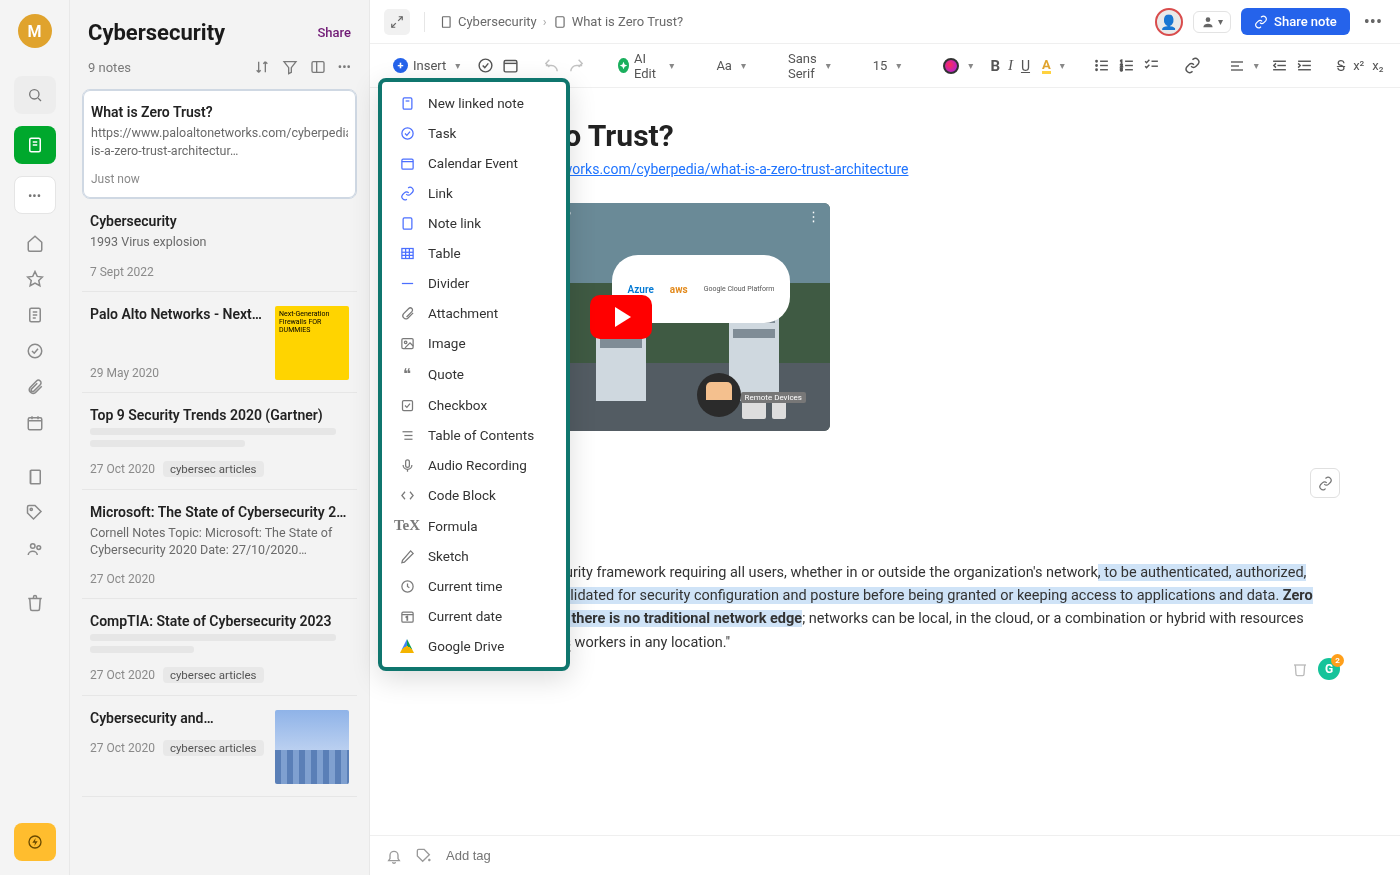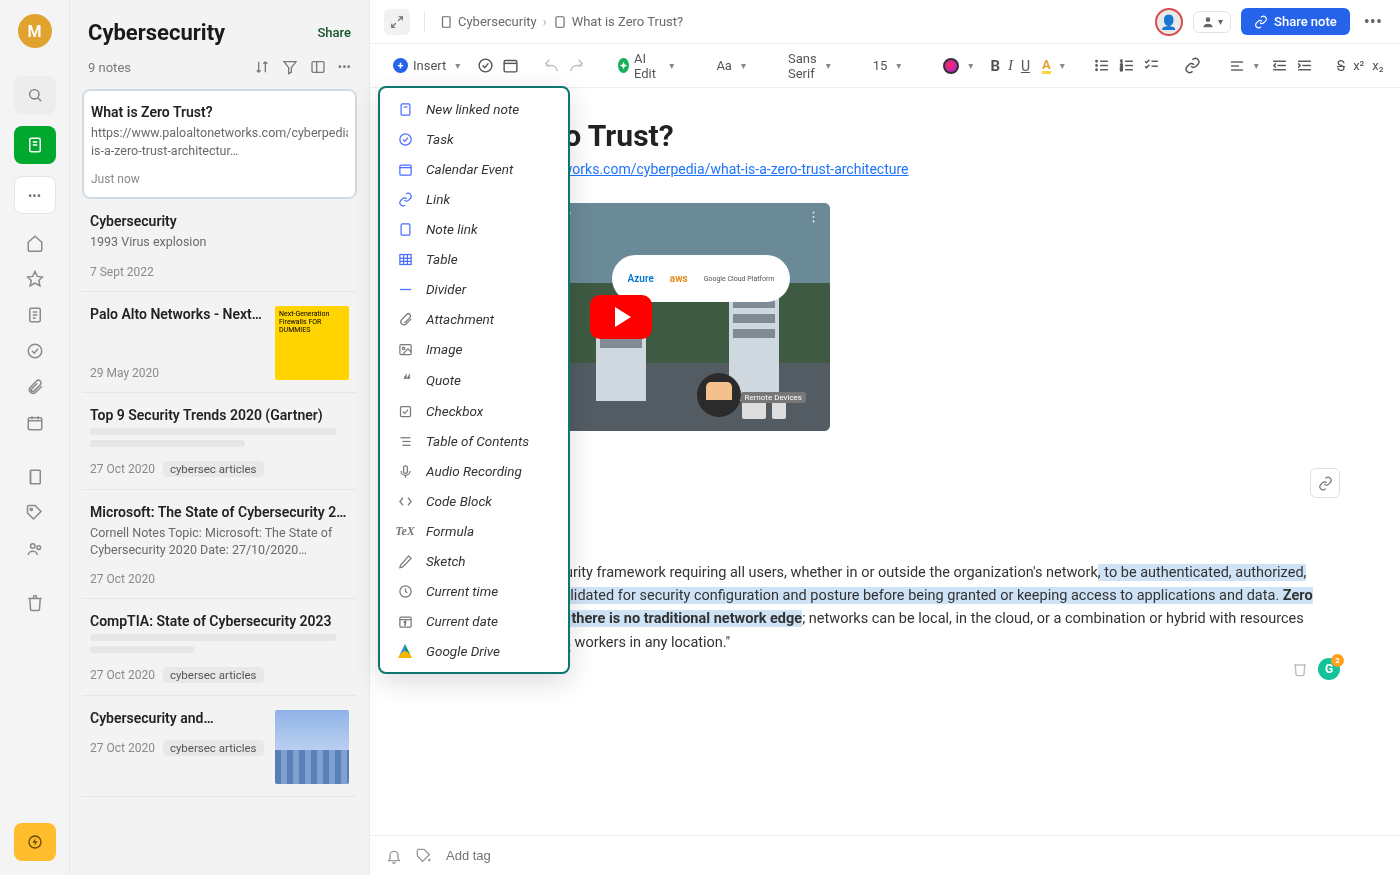--- a/index.html
+++ b/index.html
@@ -53,21 +53,21 @@
   background: #f3f3f3;
   border-right: 1px solid #e8e8e8;
   display: flex; flex-direction: column;
   flex-shrink: 0;
 }
 .list-header {
   padding: 20px 18px 8px;
   display: flex; align-items: center; justify-content: space-between;
 }
 .nb-title { font-size: 22px; font-weight: 700; color:#1a1a1a; }
-.share-link { color:#14532d; font-size:13px; cursor:pointer; font-weight:500; }
+.share-link { color:#701a75; font-size:13px; cursor:pointer; font-weight:500; }
 .list-sub {
   padding: 6px 18px 10px;
   display:flex; align-items:center; justify-content:space-between;
   color:#7a7a7a; font-size:13px;
 }
 .list-sub-actions { display:flex; gap:12px; color:#7a7a7a; }
 .list-sub-actions span { cursor:pointer; }
 .notes-scroll { flex:1; overflow-y:auto; padding: 4px 12px 20px; }
 .note-card {
   background:#fff0; border-bottom:1px solid #e6e6e6;
@@ -125,21 +125,21 @@
 .doc-title { font-size:30px; font-weight:700; color:#222; margin-bottom:8px; }
 .doc-link { color:#1f74ff; text-decoration:underline; font-size:14px; cursor:pointer; }
 .video-card {
   margin-top:26px; width:418px; border-radius:6px; overflow:hidden; background:#5b6e63;
   position:relative; height:228px;
 }
 .video-sky{position:absolute;inset:0;background:linear-gradient(#6a8a97 0 35%, #3f5a43 35% 70%, #535c63 70% 100%);}
 .video-buildings{position:absolute;bottom:30px;left:0;right:0;height:120px;display:flex;justify-content:space-around;align-items:flex-end;padding:0 10px;}
 .bld{width:50px;background:#cfd8df;display:flex;flex-direction:column;}
 .bld .win{height:9px;margin:3px 4px;background:#7f8c96;}
-.cloud{position:absolute;top:52px;left:200px;right:40px;height:47px;background:#fff;border-radius:26px;display:flex;align-items:center;justify-content:center;gap:16px;font-size:10px;color:#555;}
+.cloud{position:absolute;top:52px;left:200px;right:40px;height:68px;background:#fff;border-radius:26px;display:flex;align-items:center;justify-content:center;gap:16px;font-size:10px;color:#555;}
 .cloud .aws{color:#e38b1e;font-weight:700;}
 .play-btn{position:absolute;top:50%;left:50%;transform:translate(-50%,-50%);width:62px;height:44px;background:#ff0000;border-radius:10px;display:flex;align-items:center;justify-content:center;}
 .play-btn::after{content:"";border-left:16px solid #fff;border-top:10px solid transparent;border-bottom:10px solid transparent;margin-left:4px;}
 .vid-title{position:absolute;top:6px;left:10px;color:#fff;font-size:12px;}
 .vid-dots{position:absolute;top:6px;right:10px;color:#fff;}
 .hacker{position:absolute;bottom:14px;left:285px;width:44px;height:44px;border-radius:50%;background:#2b2b2b;}
 .hacker::after{content:"";position:absolute;top:9px;left:9px;width:26px;height:18px;background:#f4c08e;border-radius:5px 5px 0 0;}
 .devices-label{position:absolute;bottom:28px;right:24px;font-size:8px;color:#fff;background:#777;padding:1px 4px;border-radius:2px;}
 .phone{position:absolute;bottom:12px;right:44px;width:14px;height:24px;background:#ddd;border-radius:2px;}
 .laptop{position:absolute;bottom:12px;right:64px;width:24px;height:18px;background:#ddd;border-radius:2px;}
@@ -151,23 +151,23 @@
 .wavy{ text-decoration: underline wavy #8a8a8a; text-decoration-thickness:1px;}
 .ed-br-icons{position:absolute; right:60px; bottom:155px; display:flex; gap:10px; align-items:center;}
 .del-icn{color:#bbb; cursor:pointer;}
 .gram{width:22px;height:22px;border-radius:50%;background:#15c39a;display:flex;align-items:center;justify-content:center;color:#fff;font-weight:700;font-size:12px;position:relative;}
 .gram .badge{position:absolute;top:-4px;right:-4px;width:13px;height:13px;border-radius:50%;background:#ff9f1a;color:#fff;font-size:8px;display:flex;align-items:center;justify-content:center;}
 
 .tagbar{height:40px;border-top:1px solid #efefef;display:flex;align-items:center;gap:14px;padding:0 16px;color:#9a9a9a;}
 .tagbar input{border:none;outline:none;font-size:13px;color:#555;background:transparent;}
 
 .insert-menu {
-  position:absolute; left:378px; top:86px; width:192px;
-  background:#fff; border:2px solid #0f766e; border-radius:8px;
-  box-shadow:0 8px 28px rgba(0,0,0,.14); padding:6px 0; z-index:50;font-style:italic;
+  position:absolute; left:378px; top:78px; width:192px;
+  background:#fff; border:4px solid #0f766e; border-radius:8px;
+  box-shadow:0 8px 28px rgba(0,0,0,.14); padding:6px 0; z-index:50;
 }
 .insert-item{display:flex;align-items:center;gap:12px;padding:7px 16px;cursor:pointer;font-size:13.5px;color:#333;}
 .insert-item .ic{width:18px;display:flex;justify-content:center;color:#4b6fff;}
 .insert-item.toc .ic,
 .insert-item .ic.gray{color:#7a7a7a;}
 .gd-icon{width:14px;height:14px;background:conic-gradient(#0f9d58 0 120deg,#f4b400 120deg 240deg,#4285f4 240deg 360deg);clip-path:polygon(50% 0,100% 100%,0 100%);}
 svg{display:block;}
 </style>
 </head>
 <body>
@@ -748,21 +748,21 @@
   <div class="insert-item">
       <span class="ic gray">
         <svg width="15" height="15" viewBox="0 0 24 24" fill="none" stroke="currentColor" stroke-width="2">
           <polyline points="8 6 3 12 8 18"></polyline>
           <polyline points="16 6 21 12 16 18"></polyline>
         </svg>
       </span>
       <span>Code Block</span>
     </div>
   <div class="insert-item">
-      <span class="ic gray" style="font-family:serif;font-size:12px;font-weight:700">TeX</span>
+      <span class="ic gray" style="font-family:serif;font-size:15px;font-weight:700">TeX</span>
       <span>Formula</span>
     </div>
   <div class="insert-item">
       <span class="ic gray">
         <svg width="15" height="15" viewBox="0 0 24 24" fill="none" stroke="currentColor" stroke-width="2">
           <path d="M17 3l4 4L7 21l-4 1 1-4z"></path>
         </svg>
       </span>
       <span>Sketch</span>
     </div>

